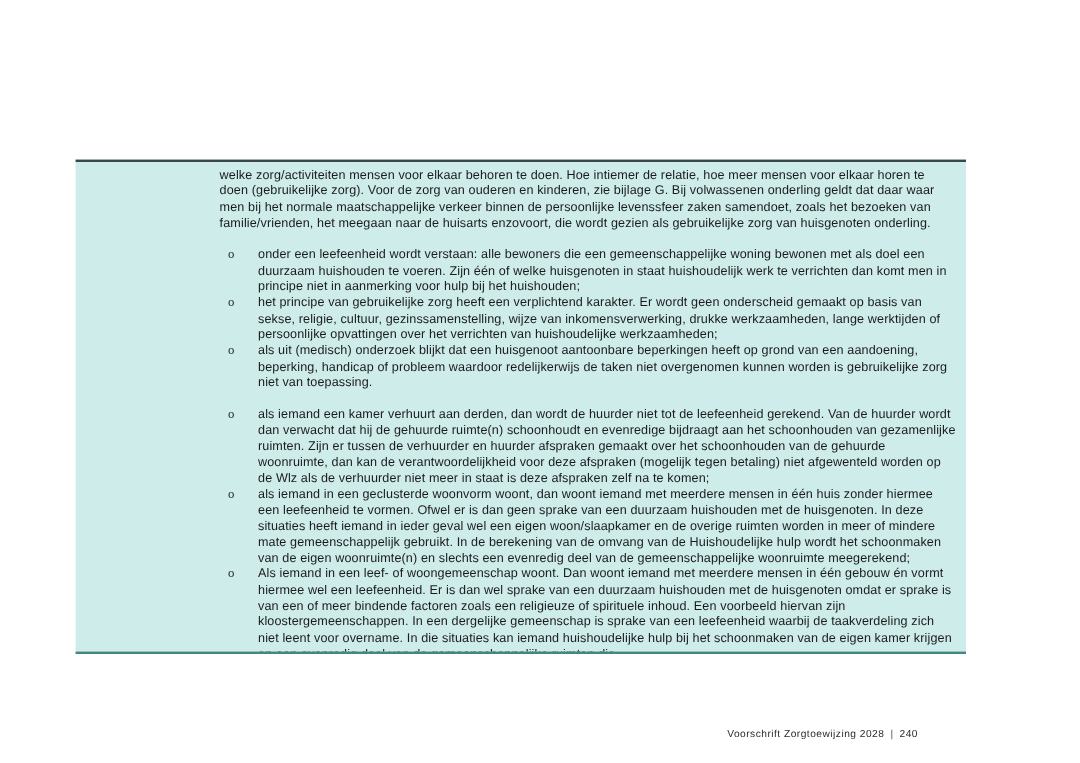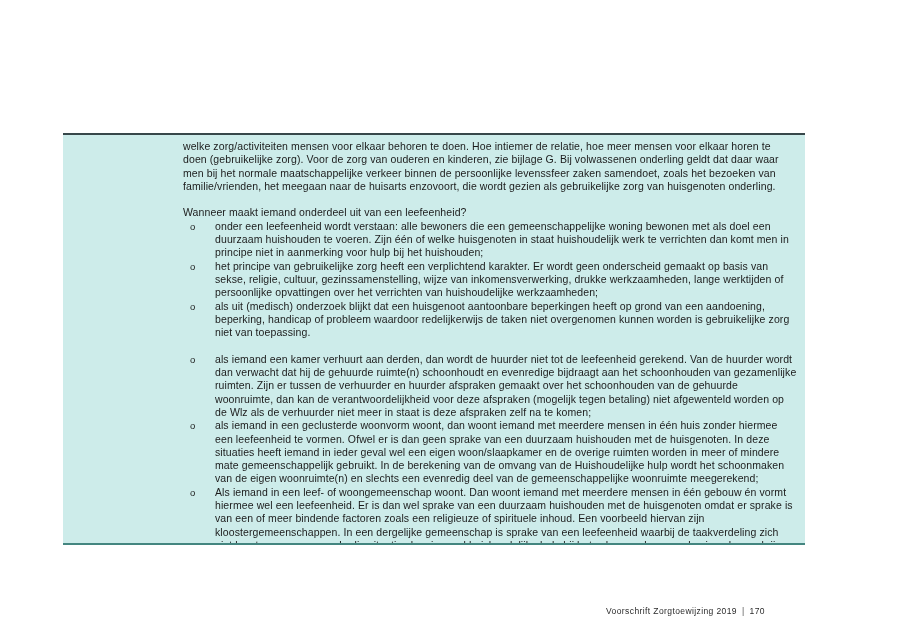--- a/index.html
+++ b/index.html
@@ -55,21 +55,20 @@
 <body>
 
 <div class="page">
 
   <div class="content-block">
 
     <p class="para">welke zorg/activiteiten mensen voor elkaar behoren te doen. Hoe intiemer de relatie, hoe meer mensen voor elkaar horen te doen (gebruikelijke zorg). Voor de zorg van ouderen en kinderen, zie bijlage G. Bij volwassenen onderling geldt dat daar waar men bij het normale maatschappelijke verkeer binnen de persoonlijke levenssfeer zaken samendoet, zoals het bezoeken van familie/vrienden, het meegaan naar de huisarts enzovoort, die wordt gezien als gebruikelijke zorg van huisgenoten onderling.</p>
 
     <div class="blank-gap"></div>
 
-    <p class="heading">Wanneer maakt iemand onderdeel uit van een leefeenheid?</p>
 
     <div class="bullet">
       <span class="marker">o</span>
       <span class="bullet-text">onder een leefeenheid wordt verstaan: alle bewoners die een gemeenschappelijke woning bewonen met als doel een duurzaam huishouden te voeren. Zijn één of welke huisgenoten in staat huishoudelijk werk te verrichten dan komt men in principe niet in aanmerking voor hulp bij het huishouden;</span>
     </div>
     <div class="bullet">
       <span class="marker">o</span>
       <span class="bullet-text">het principe van gebruikelijke zorg heeft een verplichtend karakter. Er wordt geen onderscheid gemaakt op basis van sekse, religie, cultuur, gezinssamenstelling, wijze van inkomensverwerking, drukke werkzaamheden, lange werktijden of persoonlijke opvattingen over het verrichten van huishoudelijke werkzaamheden;</span>
     </div>
     <div class="bullet">
@@ -89,16 +88,16 @@
       <span class="bullet-text">als iemand in een geclusterde woonvorm woont, dan woont iemand met meerdere mensen in één huis zonder hiermee een leefeenheid te vormen. Ofwel er is dan geen sprake van een duurzaam huishouden met de huisgenoten. In deze situaties heeft iemand in ieder geval wel een eigen woon/slaapkamer en de overige ruimten worden in meer of mindere mate gemeenschappelijk gebruikt. In de berekening van de omvang van de Huishoudelijke hulp wordt het schoonmaken van de eigen woonruimte(n) en slechts een evenredig deel van de gemeenschappelijke woonruimte meegerekend;</span>
     </div>
     <div class="bullet">
       <span class="marker">o</span>
       <span class="bullet-text">Als iemand in een leef- of woongemeenschap woont. Dan woont iemand met meerdere mensen in één gebouw én vormt hiermee wel een leefeenheid. Er is dan wel sprake van een duurzaam huishouden met de huisgenoten omdat er sprake is van een of meer bindende factoren zoals een religieuze of spirituele inhoud. Een voorbeeld hiervan zijn kloostergemeenschappen. In een dergelijke gemeenschap is sprake van een leefeenheid waarbij de taakverdeling zich niet leent voor overname. In die situaties kan iemand huishoudelijke hulp bij het schoonmaken van de eigen kamer krijgen en een evenredig deel van de gemeenschappelijke ruimten die</span>
     </div>
 
   </div>
 
   <div class="footer">
-    <span>Voorschrift Zorgtoewijzing 2019</span><span class="sep">|</span><span>170</span>
+    <span>Voorschrift Zorgtoewijzing 2028</span><span class="sep">|</span><span>240</span>
   </div>
 
 </div>
 
 </body></html>

